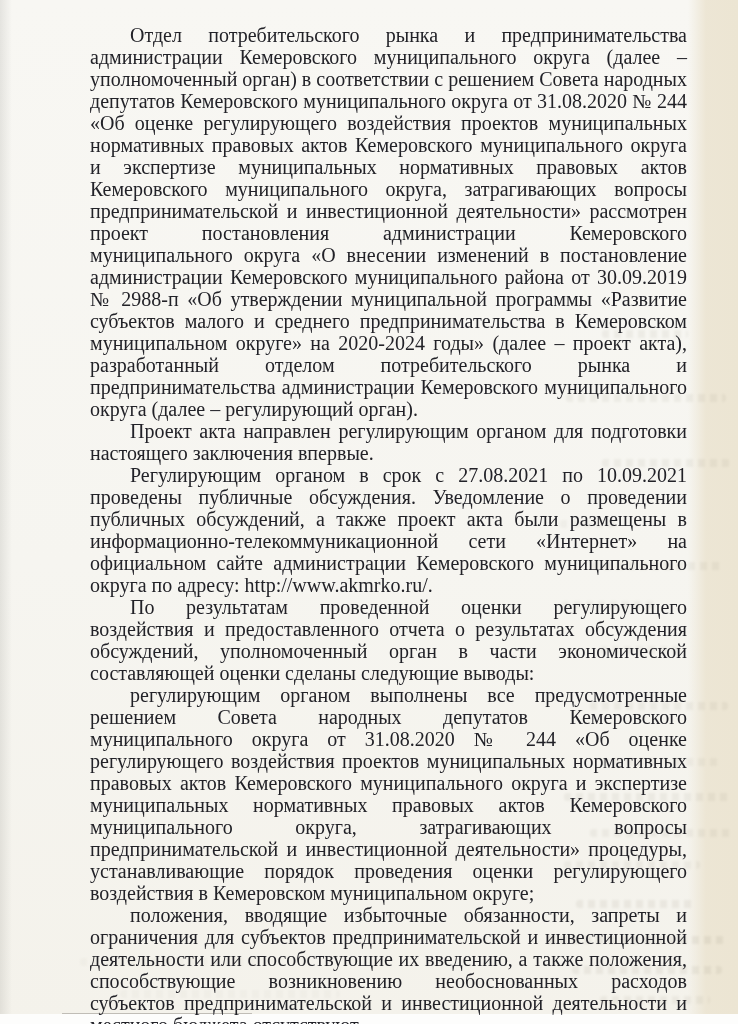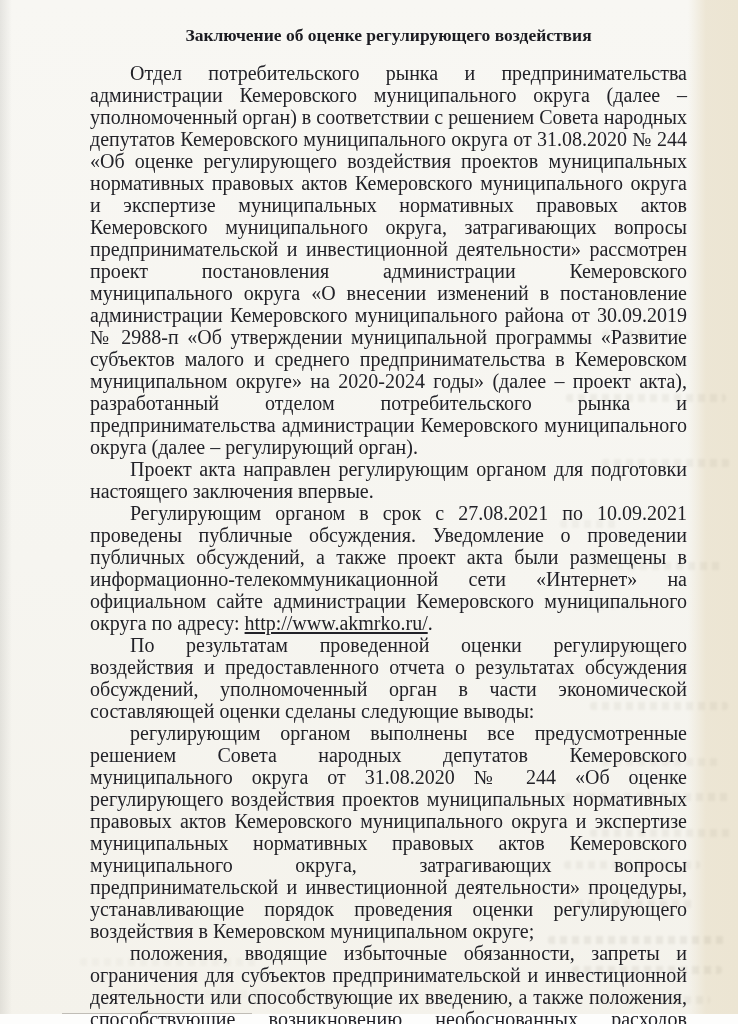--- a/index.html
+++ b/index.html
@@ -45,21 +45,21 @@
   .doc-title{
     font-weight:bold;font-size:17.5px;line-height:22px;
     text-align:center;margin:0 0 16px 0;color:#1c1c22;
   }
   .para{
     margin:0;text-indent:40px;
     font-size:20px;line-height:22px;
     text-align:justify;color:#222228;
   }
   .url{
-    text-decoration:underline;text-underline-offset:2px;color:#222228;margin-top:12px;
+    text-underline-offset:2px;color:#222228;margin-top:12px;
   }
   .signoff{
     position:relative;margin-top:36px;height:128px;
   }
   .signoff-position{
     position:absolute;left:14px;top:0;width:230px;
     font-size:16px;line-height:21px;color:#222228;
   }
   .signature-wrap{
     position:absolute;left:276px;top:-20px;width:100px;height:140px;
@@ -98,21 +98,20 @@
   <div class="ghost" style="left:590px;top:829px;width:142px;opacity:.12;"></div>
   <div class="ghost" style="left:564px;top:861px;width:136px;opacity:.12;"></div>
   <div class="ghost" style="left:576px;top:900px;width:120px;opacity:.15;"></div>
   <div class="ghost" style="left:548px;top:936px;width:176px;opacity:.16;"></div>
   <div class="ghost" style="left:572px;top:966px;width:150px;opacity:.15;"></div>
   <div class="ghost" style="left:600px;top:996px;width:110px;opacity:.12;"></div>
   <div class="ghost" style="left:80px;top:958px;width:180px;opacity:.06;"></div>
   <div class="ghost" style="left:120px;top:990px;width:220px;opacity:.05;"></div>
 
   <div class="doc">
-    <div class="doc-title">Заключение об оценке регулирующего воздействия</div>
 
     <p class="para">Отдел потребительского рынка и предпринимательства администрации Кемеровского муниципального округа (далее – уполномоченный орган) в соответствии с решением Совета народных депутатов Кемеровского муниципального округа от 31.08.2020 № 244 «Об оценке регулирующего воздействия проектов муниципальных нормативных правовых актов Кемеровского муниципального округа и экспертизе муниципальных нормативных правовых актов Кемеровского муниципального округа, затрагивающих вопросы предпринимательской и инвестиционной деятельности» рассмотрен проект постановления администрации Кемеровского муниципального округа «О внесении изменений в постановление администрации Кемеровского муниципального района от 30.09.2019 № 2988-п «Об утверждении муниципальной программы «Развитие субъектов малого и среднего предпринимательства в Кемеровском муниципальном округе» на 2020-2024 годы» (далее – проект акта), разработанный отделом потребительского рынка и предпринимательства администрации Кемеровского муниципального округа (далее – регулирующий орган).</p>
 
     <p class="para">Проект акта направлен регулирующим органом для подготовки настоящего заключения впервые.</p>
 
     <p class="para"><span>Регулирующим органом в срок с 27.08.2021 по 10.09.2021 проведены публичные обсуждения. Уведомление о проведении публичных обсуждений, а также проект акта были размещены в информационно-телекоммуникационной сети «Интернет» на официальном сайте администрации Кемеровского муниципального округа по адресу: </span><span class="url">http://www.akmrko.ru/</span><span>.</span></p>
 
 
     <p class="para">По результатам проведенной оценки регулирующего воздействия и предоставленного отчета о результатах обсуждения обсуждений, уполномоченный орган в части экономической составляющей оценки сделаны следующие выводы:</p>
 

